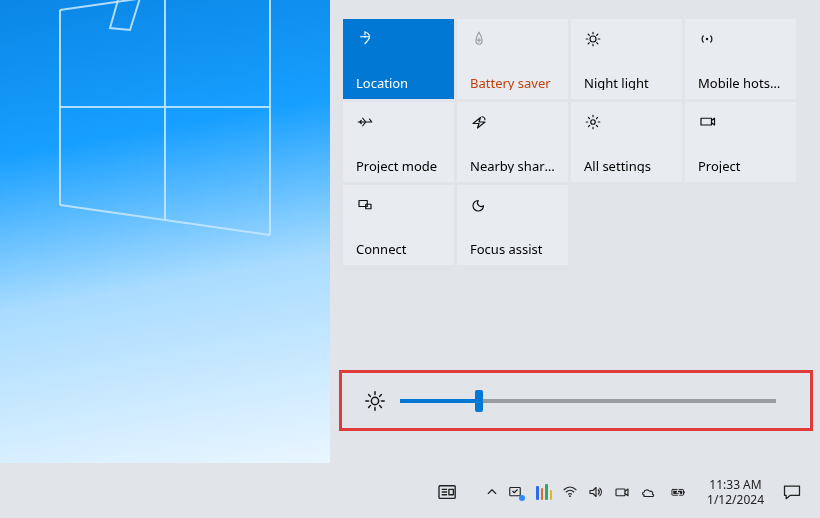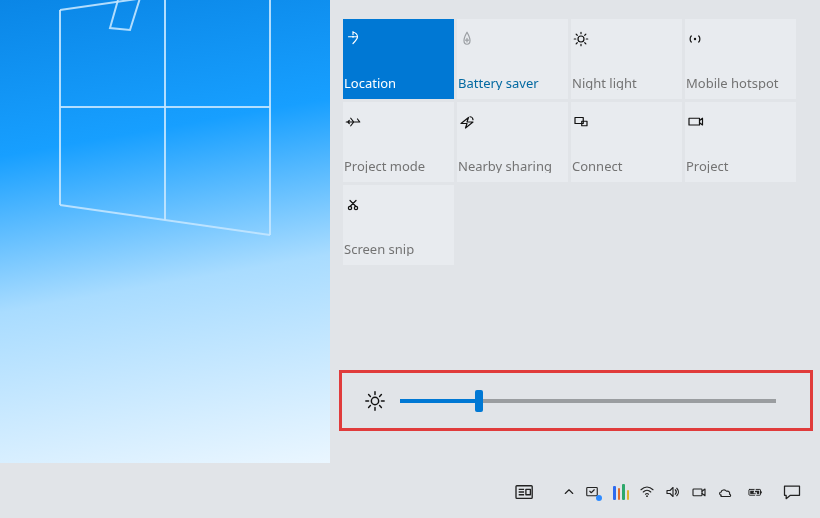--- a/index.html
+++ b/index.html
@@ -35,46 +35,46 @@
     left: 13px; top: 19px;
     width: 460px;
     display: grid;
     grid-template-columns: repeat(4, 111px);
     gap: 3px;
   }
   .tile {
     width: 111px; height: 80px;
     background: #e8ebef;
     box-sizing: border-box;
-    padding: 10px 10px 8px 0;
+    padding: 10px 10px 8px 12px;
     display: flex;
     flex-direction: column;
     justify-content: space-between;
     cursor: pointer;
     border: 1px solid #e8ebef;
   }
   .tile .icon {
     height: 18px; width: 20px;
     display:flex; align-items:center; justify-content:flex-start;
   }
   .tile .icon svg { width:18px; height:18px; stroke:#111; fill:none; stroke-width:1.6; stroke-linecap:round; stroke-linejoin:round;}
   .tile .label {
     font-size: 13px;
-    color:#737373;
+    color:#000000;
     line-height: 1.1;
     overflow:hidden; white-space:nowrap; text-overflow: ellipsis;
   }
   .tile.active {
     background: #0078d4;
     color: #fff;
     border-color:#0078d4;
   }
   .tile.active .label { color:#fff; }
   .tile.active .icon svg { stroke:#fff; }
-  .tile.disabled .label { color:#0369a1; }
+  .tile.disabled .label { color:#c2410c; }
   .tile.disabled .icon svg { stroke:#9b9fa3; }
 
   
   .bright-frame {
     position:absolute;
     left:9px; top:370px;
     width:474px; height:61px;
     border: 3px solid #e03b3b;
     box-sizing:border-box;
   }
@@ -207,54 +207,61 @@
 
     <div class="tile">
       <span class="icon">
         <svg viewBox="0 0 24 24">
             <path d="M4 14 L14 6 L12 12 L20 12 L10 20 L12 14 Z M16 5 C18 5 20 7 20 9"></path>
           </svg>
       </span>
       <span class="label">Nearby sharing</span>
     </div>
 
-
+    <div class="tile">
+      <span class="icon">
+        <svg viewBox="0 0 24 24">
+            <circle cx="12" cy="12" r="3"></circle>
+            <path d="M12 3v2M12 19v2M3 12h2M19 12h2M6 6l1.5 1.5M16.5 16.5L18 18M6 18l1.5-1.5M16.5 7.5L18 6"></path>
+          </svg>
+      </span>
+      <span class="label">All settings</span>
+    </div>
+
+
+    <div class="tile">
+      <span class="icon">
+        <svg viewBox="0 0 24 24">
+            <rect x="4" y="7" width="14" height="9"></rect>
+            <path d="M18 10 L22 7 L22 16 L18 13"></path>
+          </svg>
+      </span>
+      <span class="label">Project</span>
+    </div>
 
     <div class="tile">
       <span class="icon">
         <svg viewBox="0 0 24 24">
             <rect x="4" y="6" width="11" height="8"></rect>
             <rect x="13" y="11" width="7" height="6"></rect>
           </svg>
       </span>
       <span class="label">Connect</span>
     </div>
 
-    <div class="tile">
-      <span class="icon">
-        <svg viewBox="0 0 24 24">
-            <rect x="4" y="7" width="14" height="9"></rect>
-            <path d="M18 10 L22 7 L22 16 L18 13"></path>
-          </svg>
-      </span>
-      <span class="label">Project</span>
-    </div>
-
-
-
-    <div class="tile">
-      <span class="icon">
-        <svg viewBox="0 0 24 24">
-            <circle cx="8" cy="16" r="2.2"></circle>
-            <circle cx="16" cy="16" r="2.2"></circle>
-            <path d="M8 14 L16 6 M16 14 L8 6"></path>
-          </svg>
-      </span>
-      <span class="label">Screen snip</span>
-    </div>
+
+    <div class="tile">
+      <span class="icon">
+        <svg viewBox="0 0 24 24">
+            <path d="M18 13 A7 7 0 1 1 11 6 A5 5 0 0 0 18 13 Z"></path>
+          </svg>
+      </span>
+      <span class="label">Focus assist</span>
+    </div>
+
 
   </div>
 
   <div class="bright-frame"></div>
   <div class="bright-row">
     <span class="icon">
       <svg viewBox="0 0 24 24">
           <circle cx="12" cy="12" r="4"></circle>
           <path d="M12 2v3M12 19v3M2 12h3M19 12h3M5 5l2 2M17 17l2 2M5 19l2-2M17 7l2-2"></path>
         </svg>
@@ -330,20 +337,24 @@
 
     <div class="titem wide">
       <svg viewBox="0 0 28 20">
           <rect x="3" y="6" width="18" height="9" rx="1"></rect>
           <rect x="21" y="9" width="2" height="3" fill="#222" stroke="none"></rect>
           <rect x="5" y="8" width="14" height="5" fill="#222" stroke="none"></rect>
           <path d="M13 5 L11 11 L15 11 L13 17" stroke="#e1e4e8" stroke-width="1.6"></path>
         </svg>
     </div>
 
+    <div class="clock">
+      <span>11:33 AM</span>
+      <span>1/12/2024</span>
+    </div>
 
     <div class="notif">
       <svg viewBox="0 0 24 20">
           <path d="M3 3 H21 V14 H10 L5 18 V14 H3 Z"></path>
         </svg>
     </div>
 
   </div>
 </div>
 

